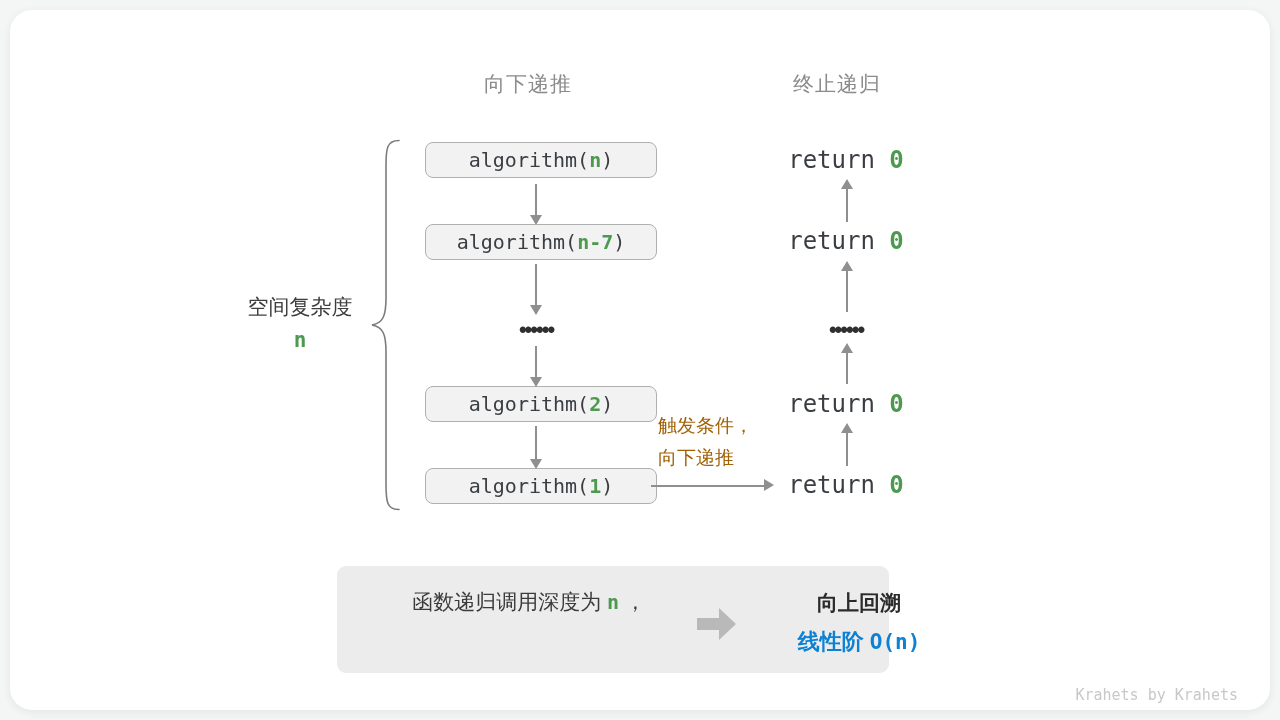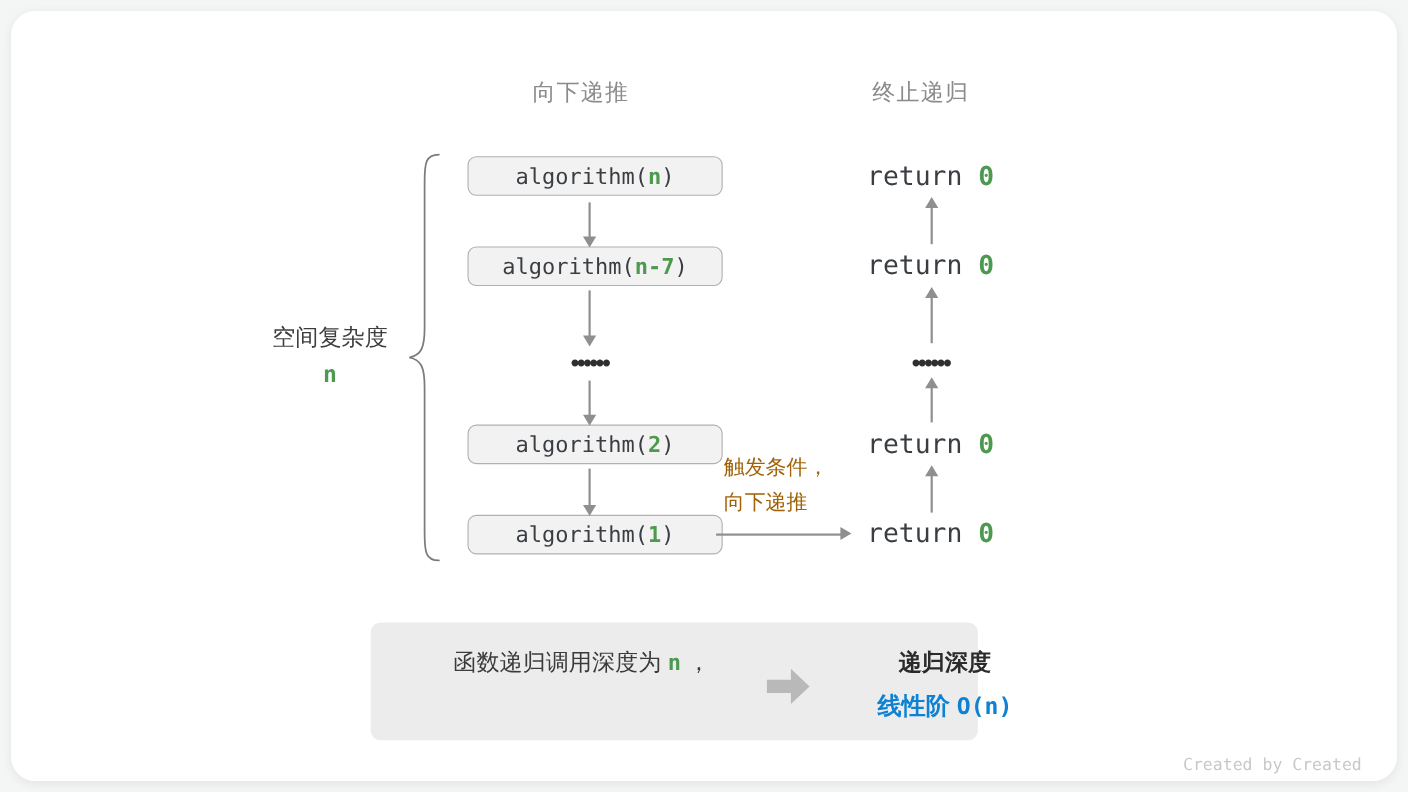--- a/index.html
+++ b/index.html
@@ -167,20 +167,20 @@
     </div>
 
   <div class="abs summary">
     <div class="summary-left">
       <div><span>函数递归调用深度为 </span><span class="code green">n</span><span> ，</span></div>
     </div>
     <svg class="abs" style="left:360px; top:41px;" width="40" height="34" viewBox="0 0 40 34">
       <polygon points="0,11 22,11 22,1 39,17 22,33 22,23 0,23" fill="#b9b9b9"></polygon>
     </svg>
     <div class="summary-right">
-      <div class="title">递归深度</div>
+      <div class="title">向上回溯</div>
       <div class="value"><span class="blue">线性阶 </span><span class="code blue">O(n)</span></div>
     </div>
   </div>
 
-  <div class="abs credit">Created by Created</div>
+  <div class="abs credit">Krahets by Krahets</div>
 
 </div>
 
 </body></html>

